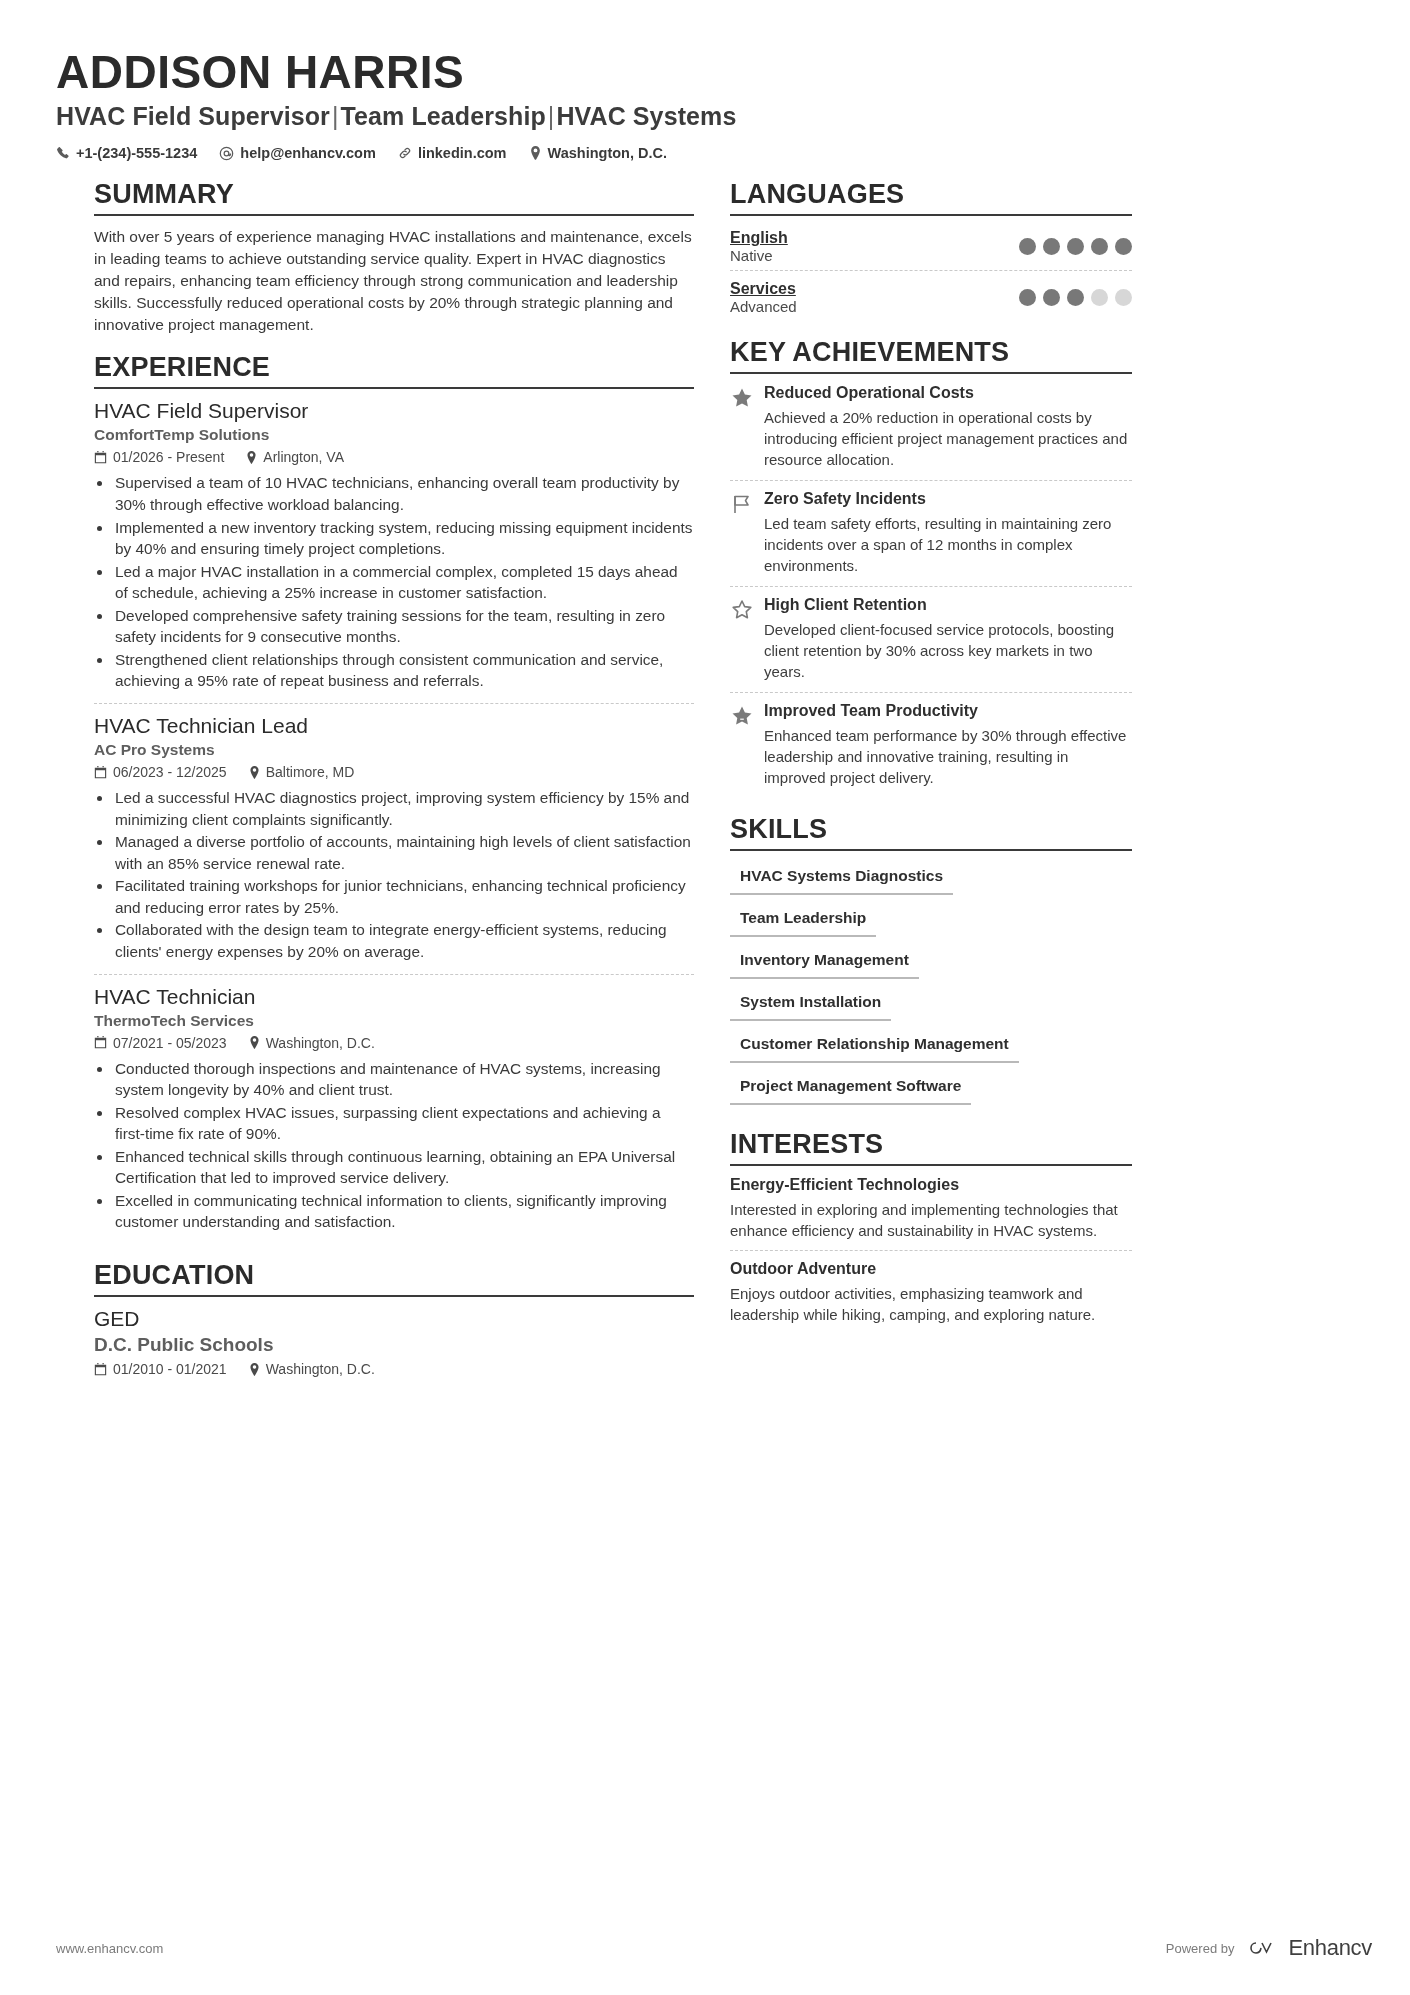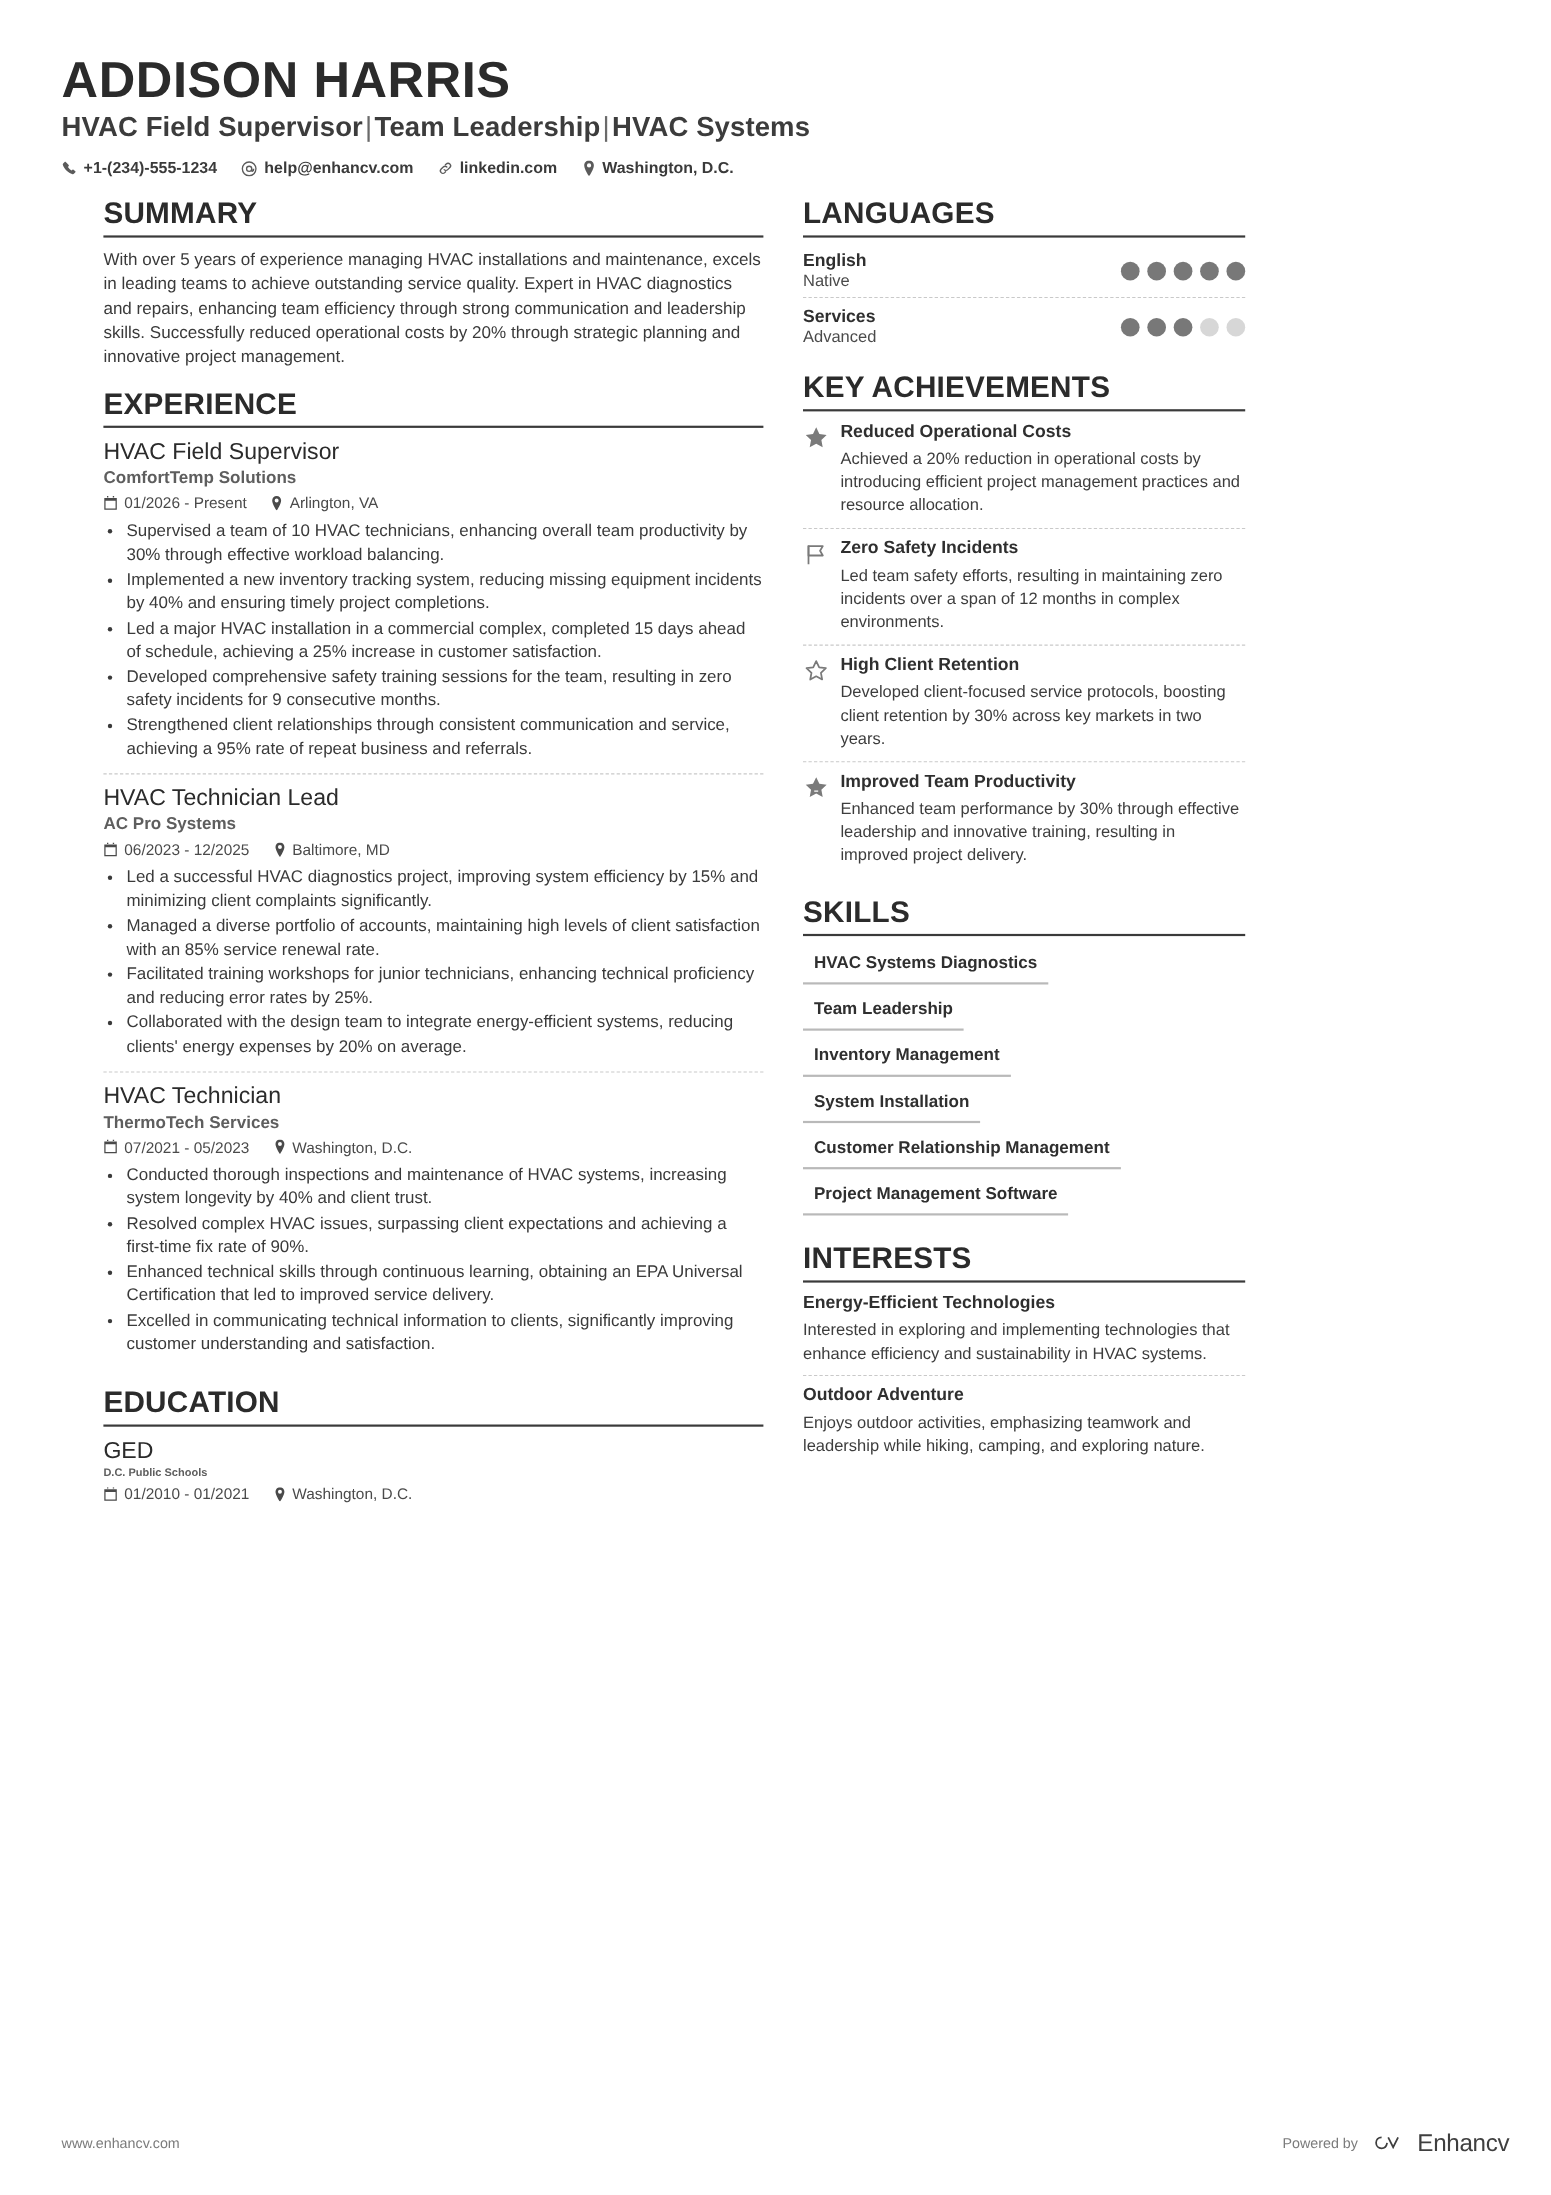--- a/index.html
+++ b/index.html
@@ -109,31 +109,31 @@
   ul.bullets {
     margin: 0; padding-left: 19px;
     font-size: 15.4px;
     line-height: 1.4;
     color: #3a3a3a;
   }
   ul.bullets li { margin-bottom: 1px; padding-left: 2px; }
 
   
   .edu-degree { font-size: 21px; color: #2b2b2b; margin-bottom: 3px; }
-  .edu-school { font-size: 10px; font-weight: bold; color: #5e5e5e; margin-bottom: 5px; }
+  .edu-school { font-size: 19px; font-weight: bold; color: #5e5e5e; margin-bottom: 5px; }
 
   
   .lang-row {
     display: flex; align-items: center; justify-content: space-between;
     padding: 3px 0 6px 0;
     border-bottom: 1px dashed #c9c9c9;
     margin-bottom: 6px;
   }
   .lang-row:last-child { border-bottom: none; }
-  .lang-name { font-size: 16px; font-weight: bold; color: #2f2f2f; }
+  .lang-name { font-size: 16px; font-weight: bold; color: #2f2f2f; text-decoration: underline; }
   .lang-level { font-size: 15px; color: #4a4a4a; }
   .dots { display: flex; gap: 7px; }
   .dot { width: 17px; height: 17px; border-radius: 50%; background: #d7d7d7; }
   .dot.on { background: #787878; }
 
   
   .ach {
     display: flex; gap: 8px;
     padding-bottom: 10px; margin-bottom: 9px;
     border-bottom: 1px dashed #c9c9c9;

